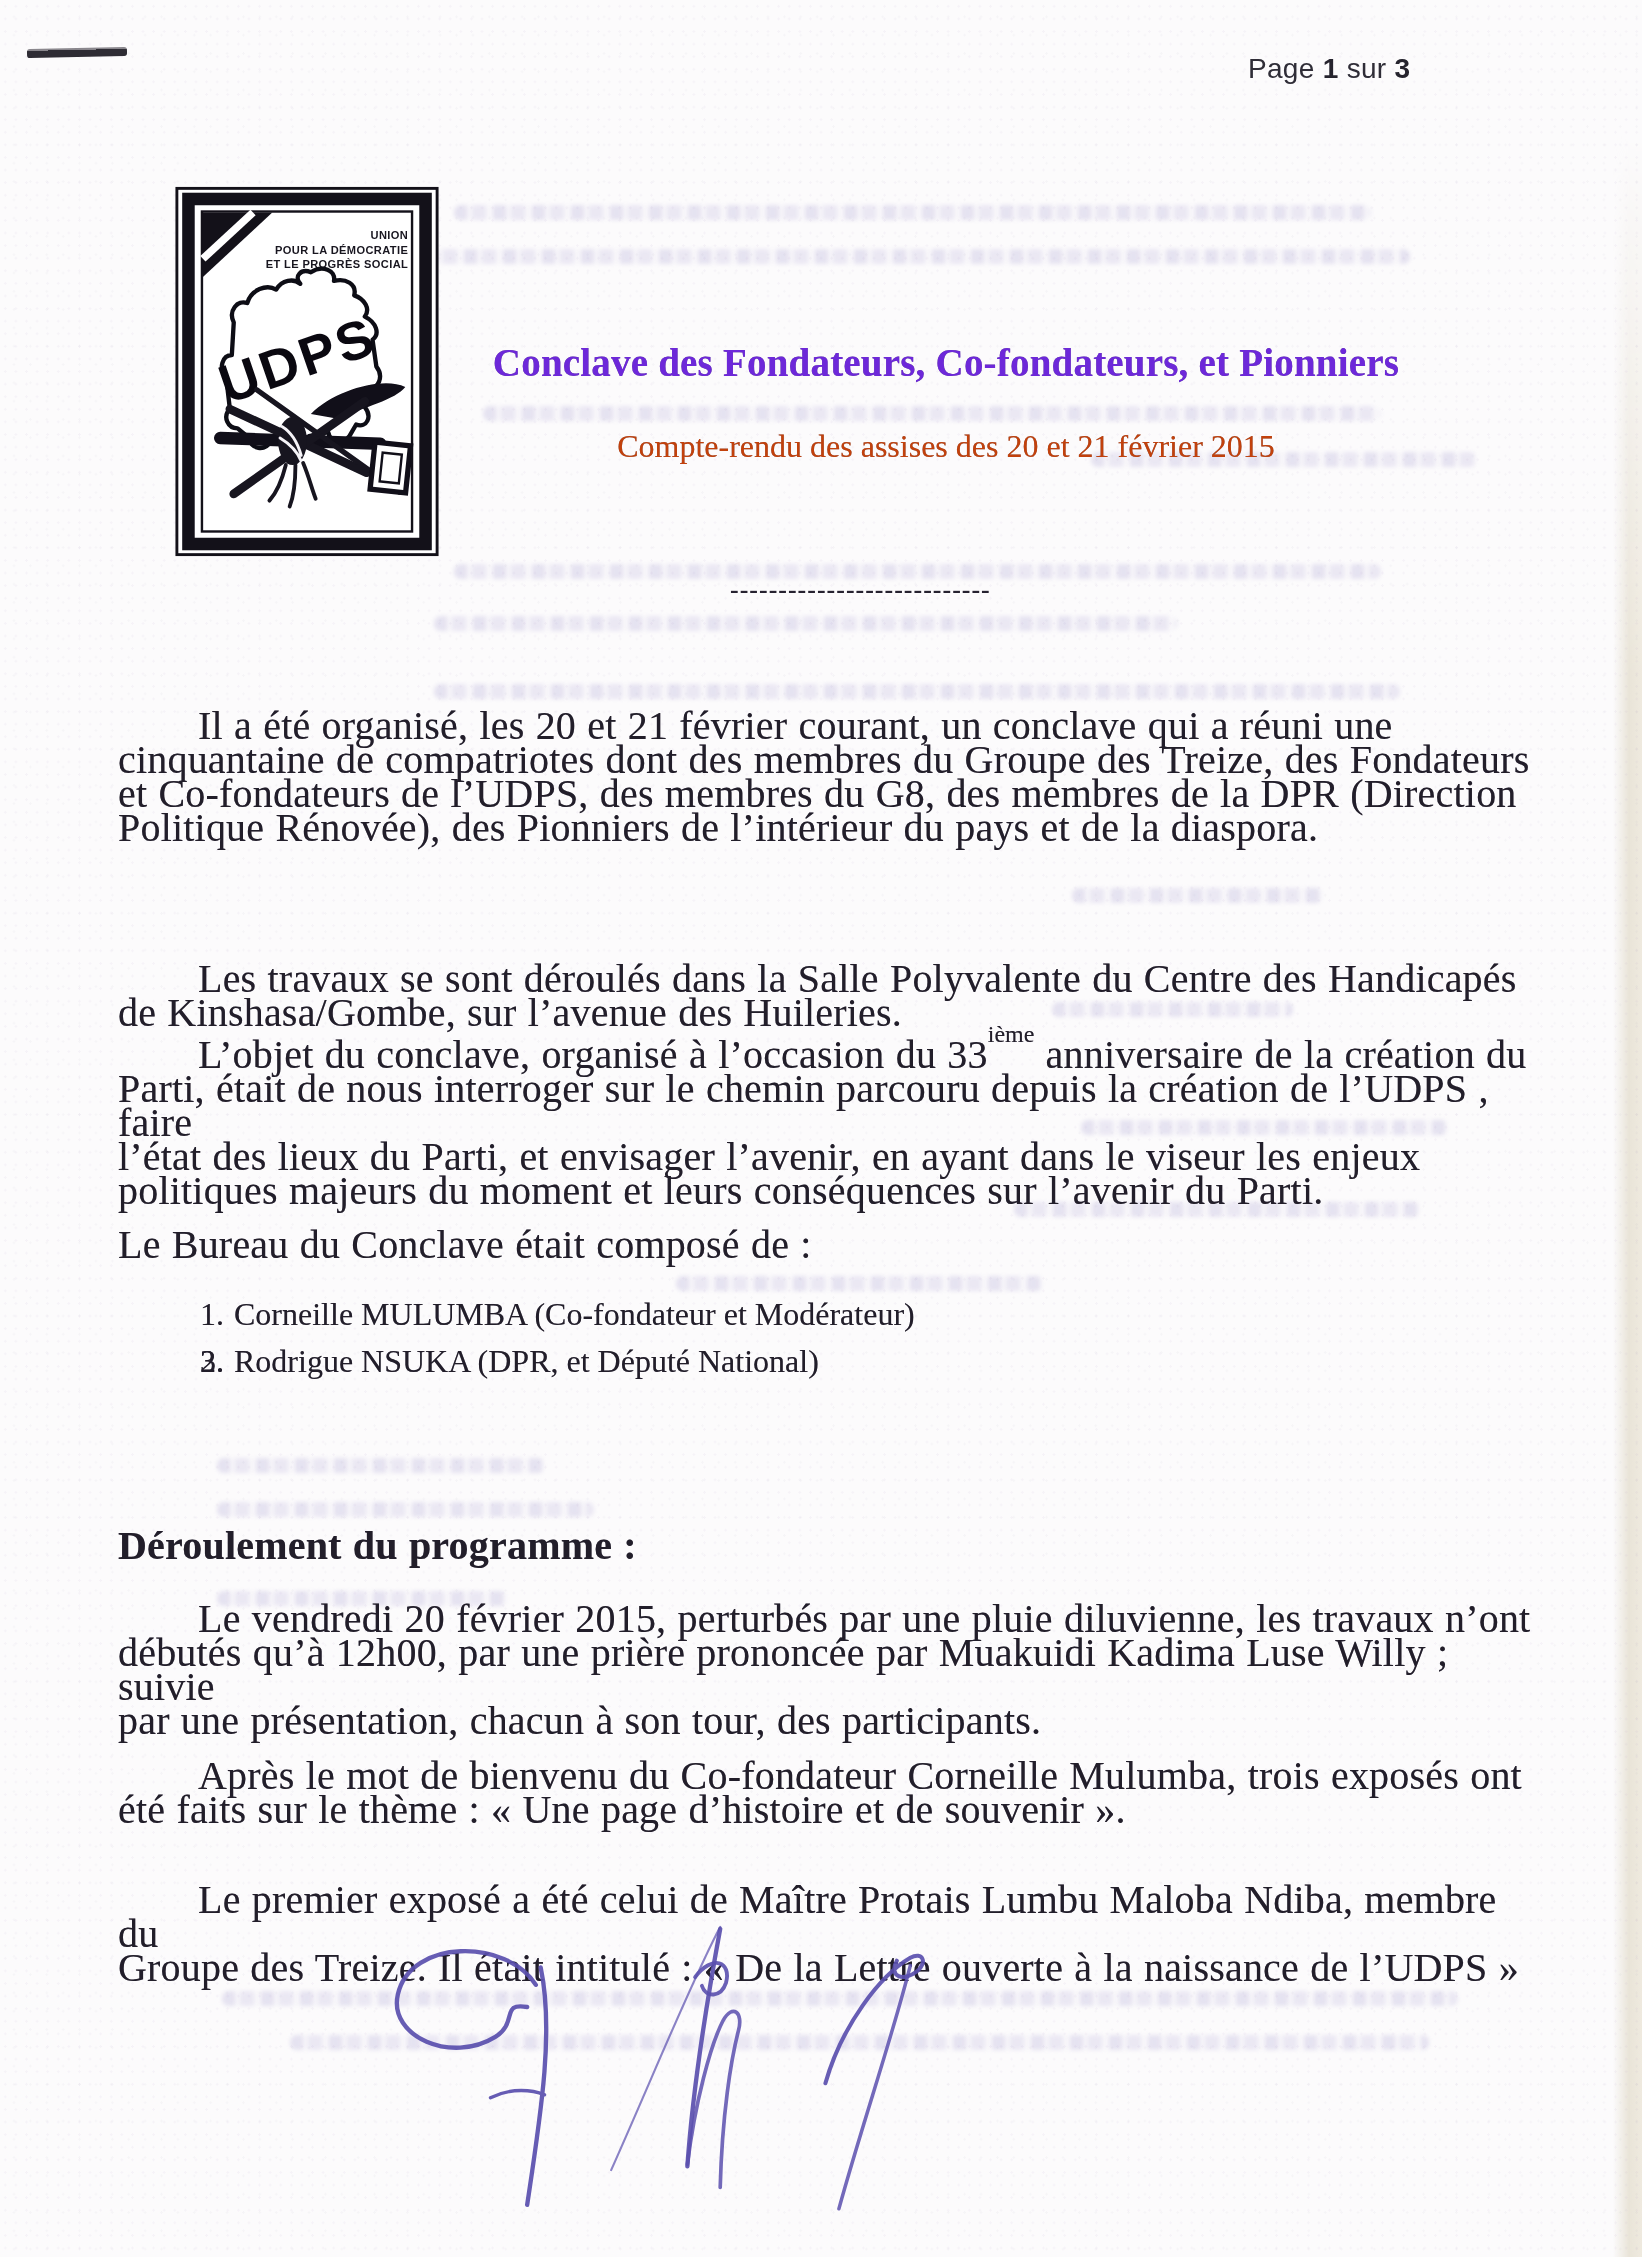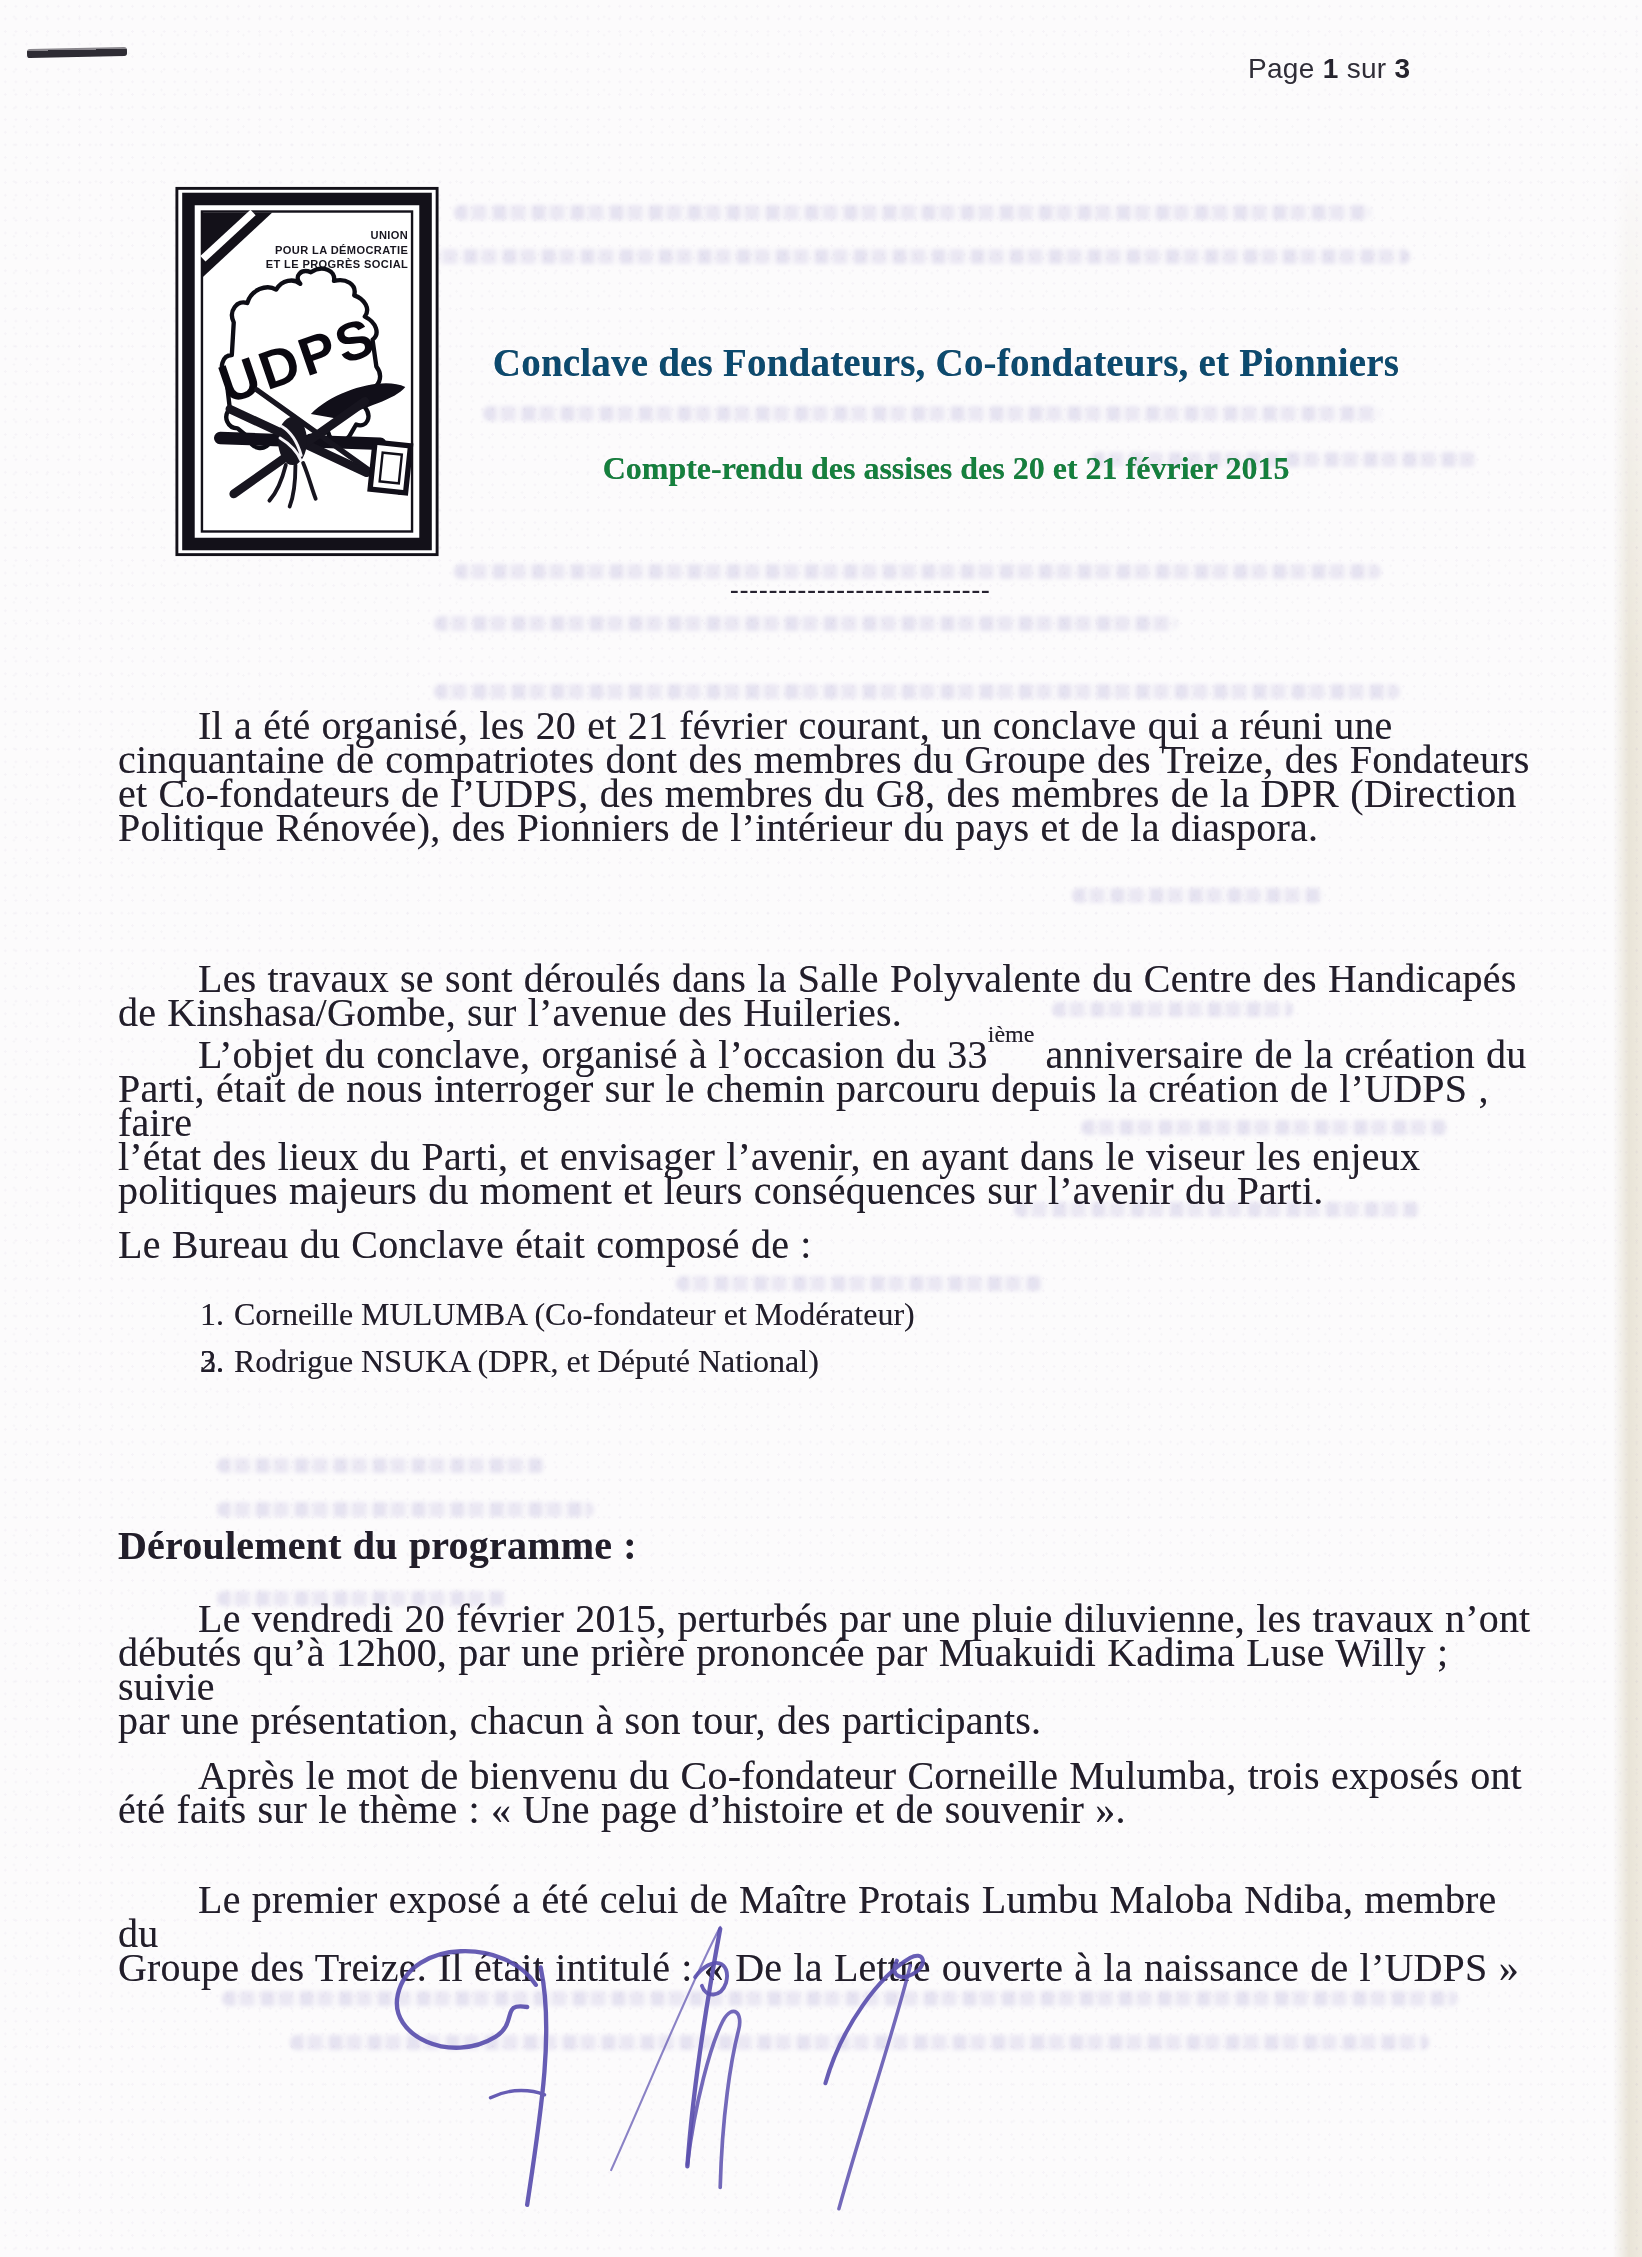--- a/index.html
+++ b/index.html
@@ -40,22 +40,22 @@
     position:absolute;height:14.5px;border-radius:6.8px;z-index:1;
     background:repeating-linear-gradient(90deg,
       rgba(142,132,196,.34) 0 12.6px, rgba(142,132,196,.07) 12.6px 18.3px,
       rgba(148,136,200,.28) 18.3px 32px, rgba(142,132,196,.05) 32px 39px);
     filter:blur(1.9px);opacity:.6;
   }
   
   .logo{position:absolute;left:174px;top:185px;width:266px;height:373px;z-index:6;filter:blur(0.3px) contrast(1.03);}
   
   .title-wrap{position:absolute;left:280px;width:1332px;text-align:center;z-index:6;}
-  .doc-title{top:340px;font-size:39px;font-weight:700;color:#0c4a6e;letter-spacing:0.2px;text-shadow:0 0 0.6px rgba(30,25,45,.55);}
-  .doc-subtitle{top:450px;font-size:32px;font-weight:700;color:#15803d;text-shadow:0 0 0.6px rgba(30,25,45,.5);}
+  .doc-title{top:340px;font-size:39px;font-weight:700;color:#6d28d9;letter-spacing:0.2px;text-shadow:0 0 0.6px rgba(30,25,45,.55);}
+  .doc-subtitle{top:428px;font-size:32px;font-weight:400;color:#c2410c;text-shadow:0 0 0.6px rgba(30,25,45,.5);}
   .divider{
     position:absolute;left:730px;top:575px;width:328px;z-index:6;
     font-weight:700;font-size:26px;letter-spacing:1px;color:#262230;
   }
   
   .para{
     position:absolute;left:118px;width:1419px;z-index:6;
     font-size:40px;line-height:34px;white-space:pre-line;
     color:#221e2a;text-shadow:0 0 0.6px rgba(35,30,50,.5);
     letter-spacing:0.2px;word-spacing:1px;

